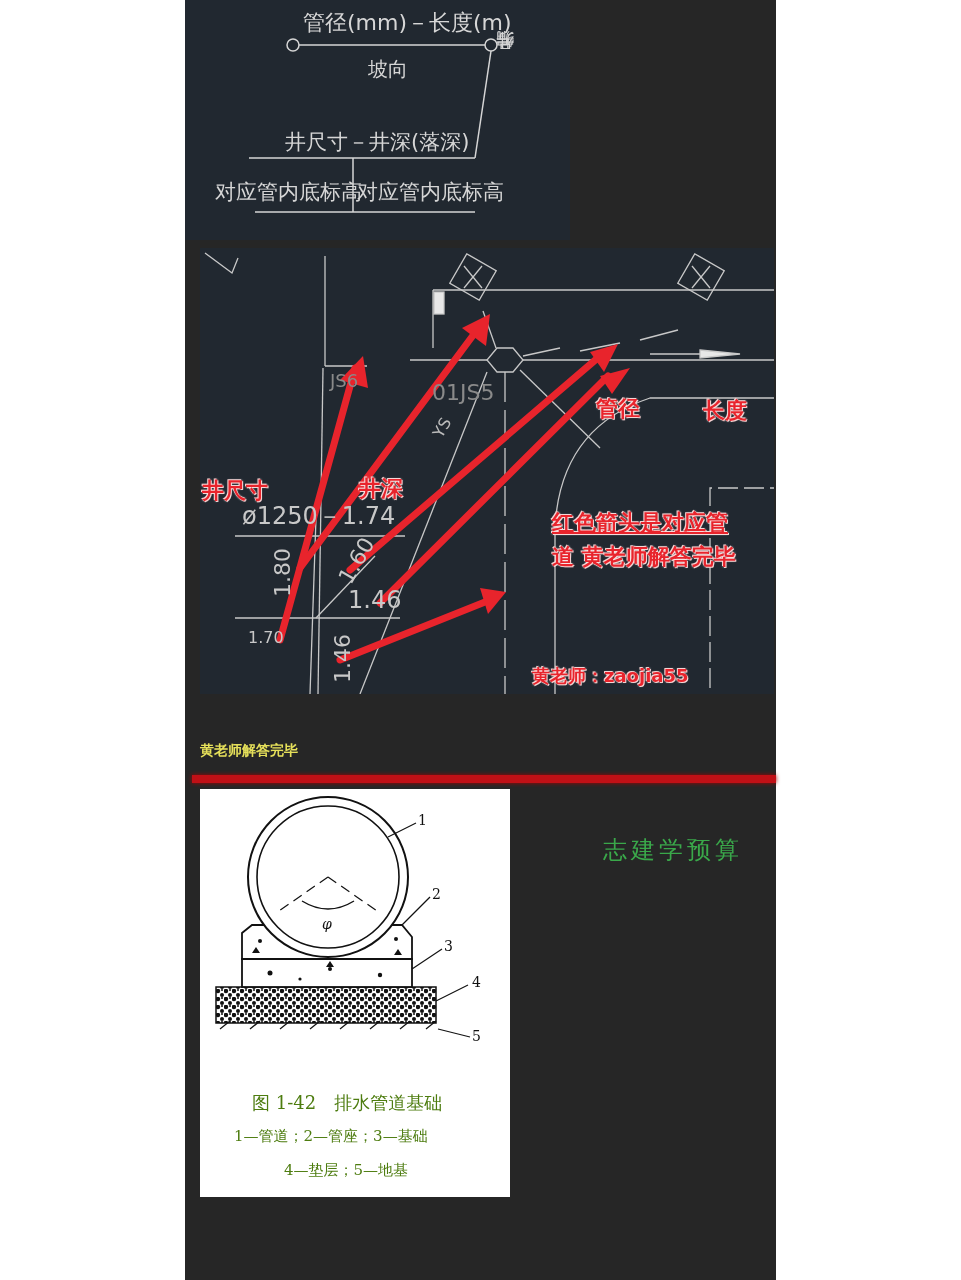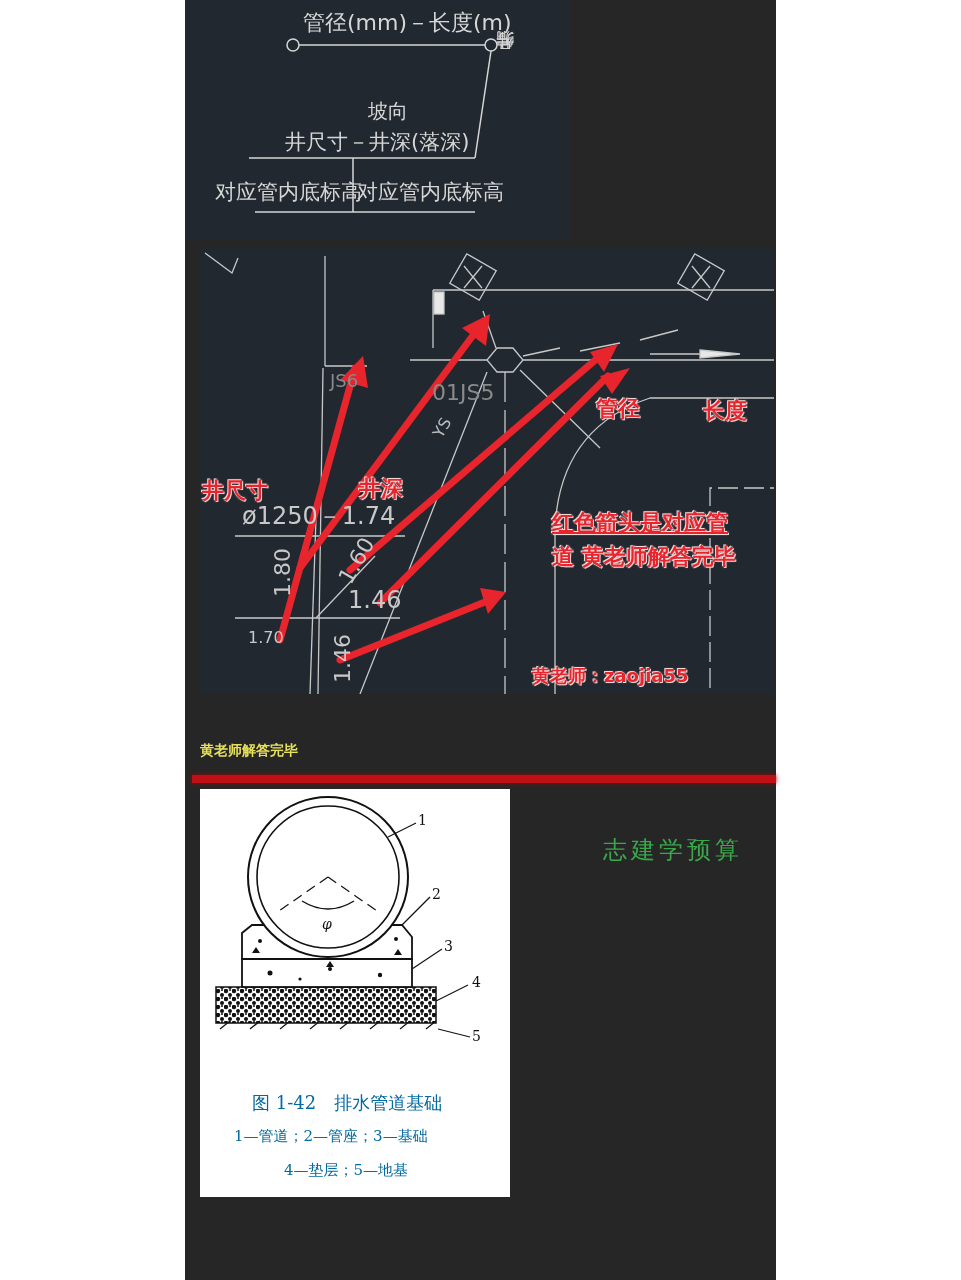--- a/index.html
+++ b/index.html
@@ -9,41 +9,41 @@
     .cad1 { position:absolute; left:185px; top:0; width:385px; height:240px; background:#212830; }
     .cad2 { position:absolute; left:200px; top:248px; width:574px; height:446px; background:#212830; overflow:hidden; }
     .cadtxt { position:absolute; color:#d6d6d6; font-family:"DejaVu Sans", sans-serif; white-space:nowrap; }
     .redlbl { position:absolute; color:#e8242c; font-weight:bold; white-space:nowrap;
               text-shadow: 0 0 2px #fff, 1px 1px 0 #f2c8c8, -1px -1px 0 #f2c8c8; }
     .done { position:absolute; left:200px; top:742px; color:#e6e05a; font-weight:bold; font-size:14px; }
     .redbar { position:absolute; left:192px; top:775px; width:584px; height:8px; background:#c01016;
               box-shadow:0 0 4px #a00; }
     .figure { position:absolute; left:200px; top:789px; width:310px; height:408px; background:#ffffff; }
     .brand { position:absolute; left:603px; top:834px; color:#3aa84a; font-size:24px; letter-spacing:4px; }
-    .caption { position:absolute; color:#0369a1; font-family:"DejaVu Serif", serif; white-space:nowrap; }
+    .caption { position:absolute; color:#4d7c0f; font-family:"DejaVu Serif", serif; white-space:nowrap; }
   </style>
 </head>
 <body>
 
 <div class="page"></div>
 
 <div class="cad1">
   <svg width="385" height="240" style="position:absolute;left:0;top:0">
     <g stroke="#d6d6d6" stroke-width="1.5" fill="none">
       <circle cx="108" cy="45" r="6"></circle>
       <line x1="114" y1="45" x2="300" y2="45"></line>
       <circle cx="306" cy="45" r="6"></circle>
       <line x1="306" y1="51" x2="290" y2="158"></line>
       <line x1="64" y1="158" x2="290" y2="158"></line>
       <line x1="168" y1="158" x2="168" y2="212"></line>
       <line x1="70" y1="212" x2="290" y2="212"></line>
     </g>
   </svg>
   <div class="cadtxt" style="left:118px;top:8px;font-size:22px;">管径(mm)－长度(m)</div>
-  <div class="cadtxt" style="left:183px;top:56px;font-size:20px;margin-top:42px;">坡向</div>
+  <div class="cadtxt" style="left:183px;top:56px;font-size:20px;">坡向</div>
   <div class="cadtxt" style="left:308px;top:64px;font-size:18px;writing-mode:vertical-rl;transform:rotate(180deg);">井编号</div>
   <div class="cadtxt" style="left:100px;top:128px;font-size:21px;">井尺寸－井深(落深)</div>
   <div class="cadtxt" style="left:30px;top:178px;font-size:21px;">对应管内底标高</div>
   <div class="cadtxt" style="left:172px;top:178px;font-size:21px;">对应管内底标高</div>
 </div>
 
 <div class="cad2">
   <svg width="574" height="446" style="position:absolute;left:0;top:0">
     <g stroke="#c8c8c8" stroke-width="1.3" fill="none">
       <polyline points="5,5 32,25 38,10"></polyline>

